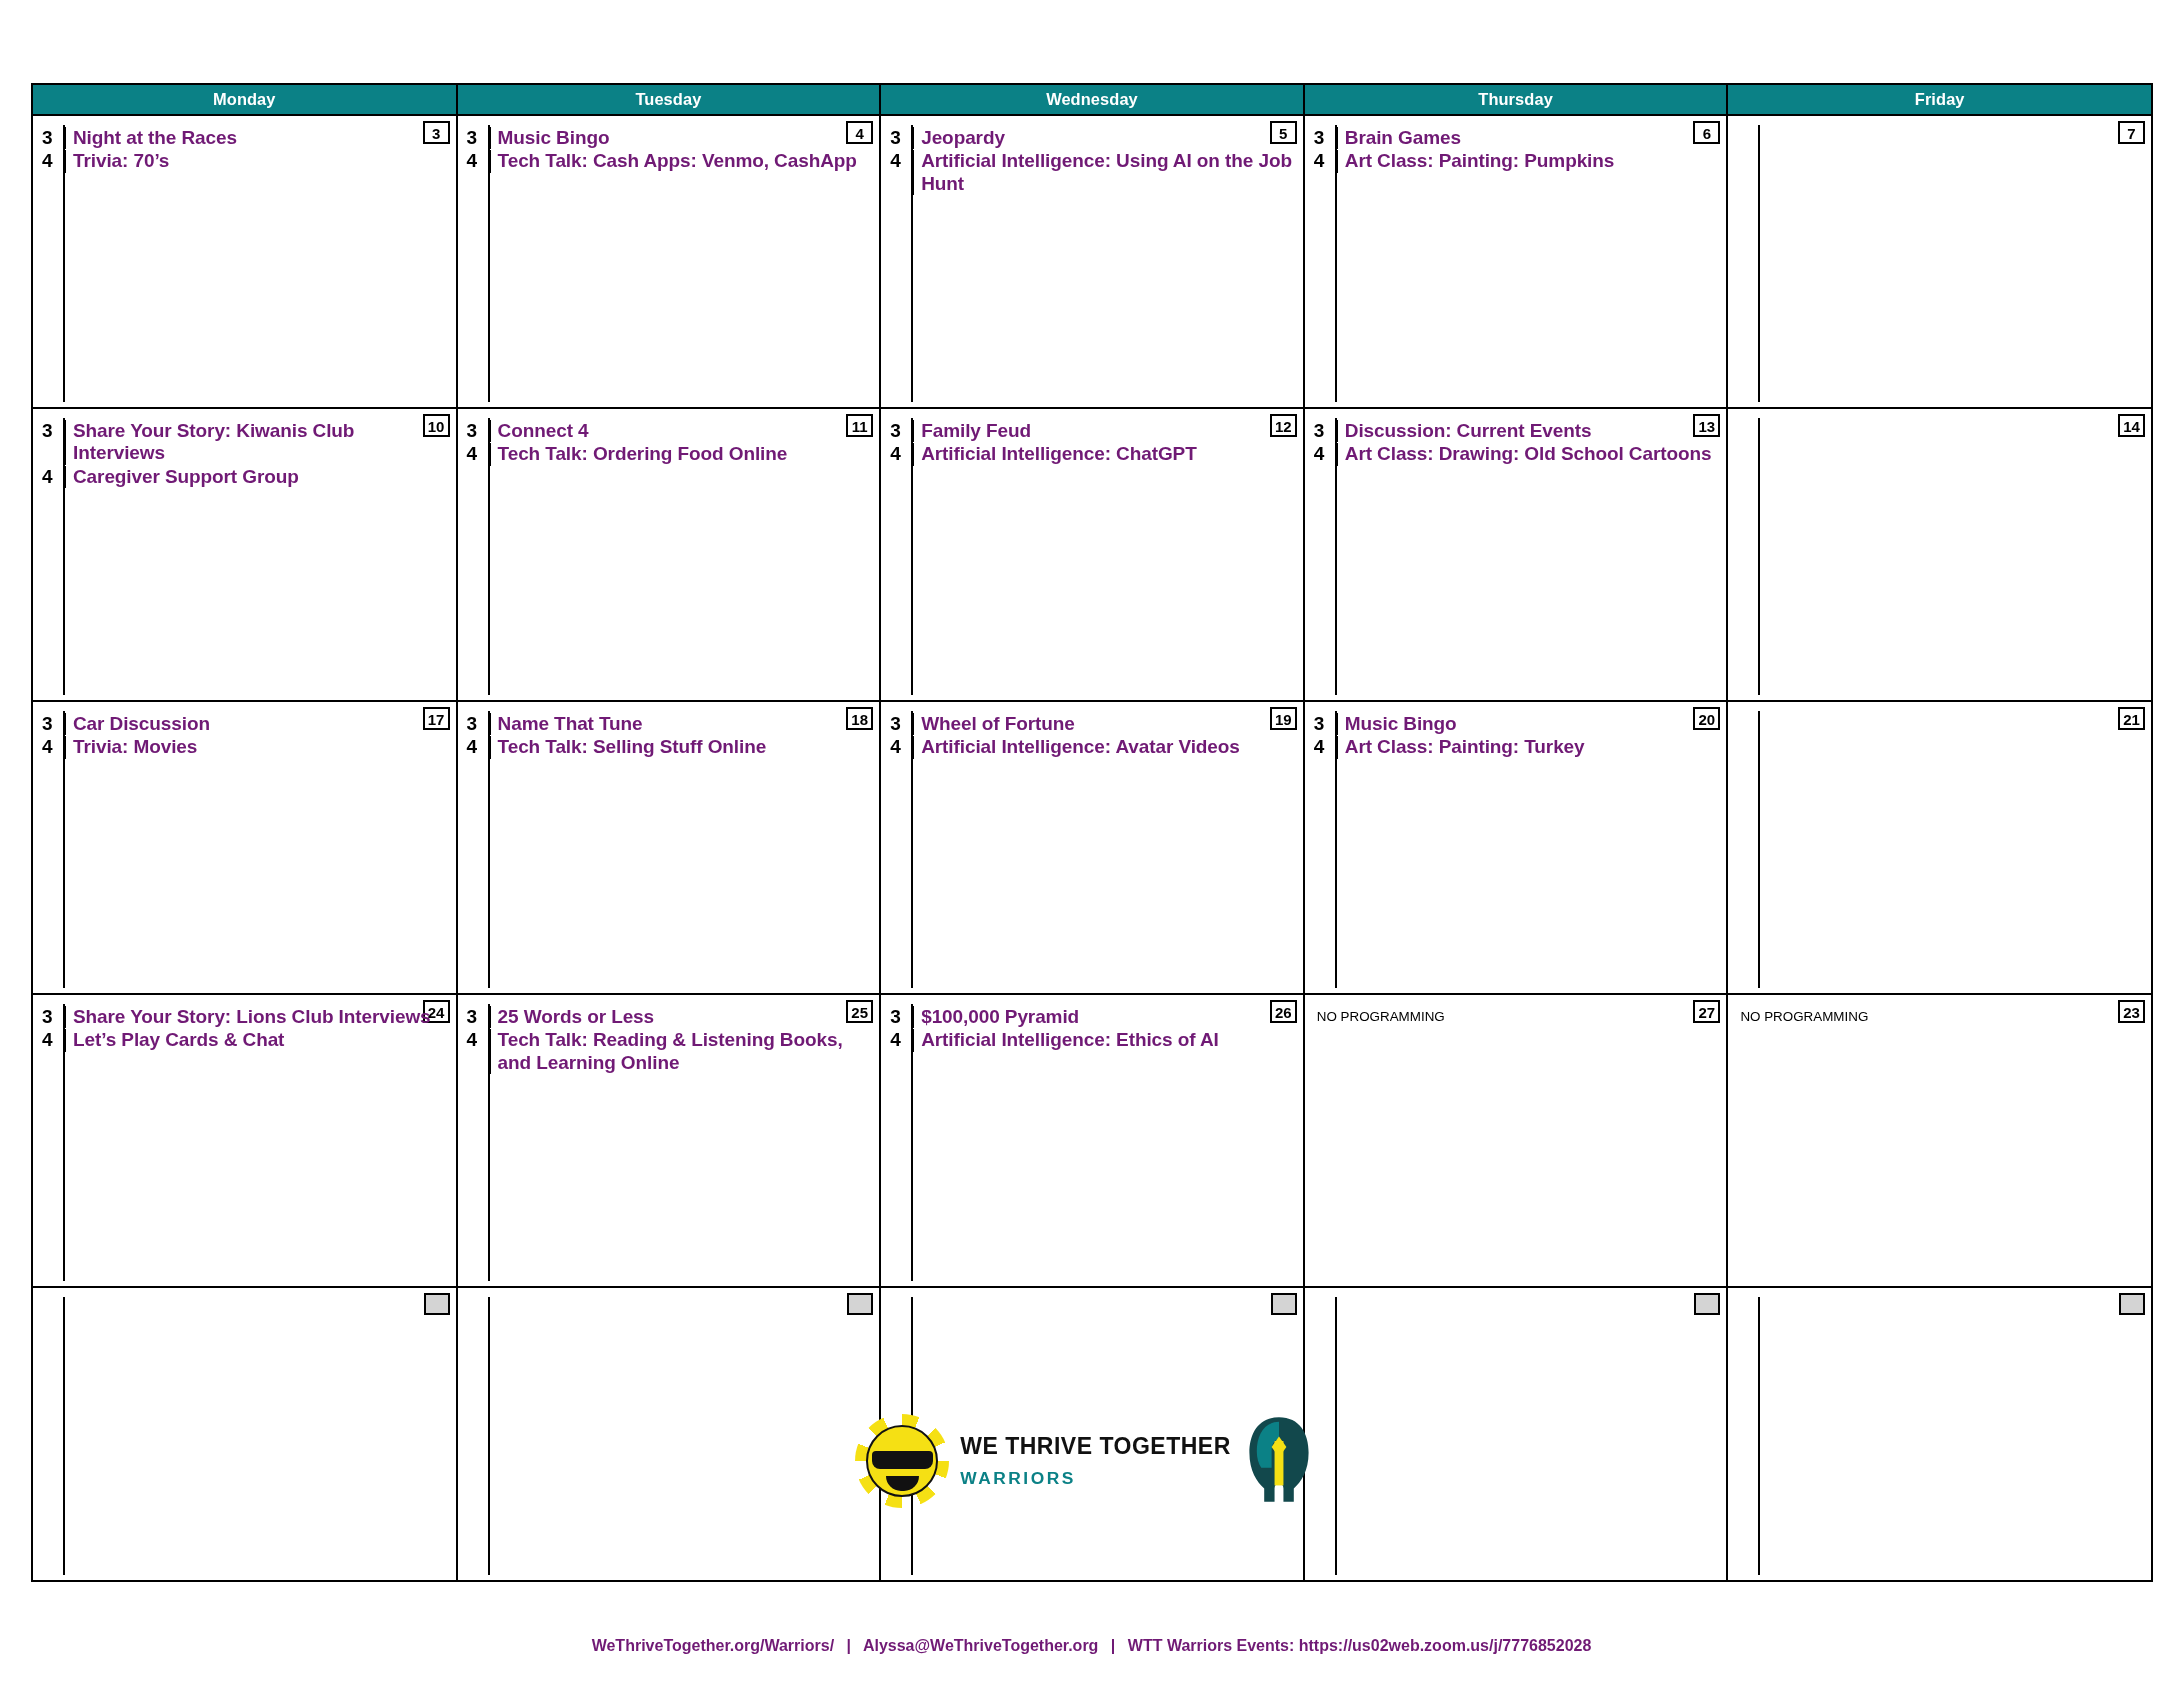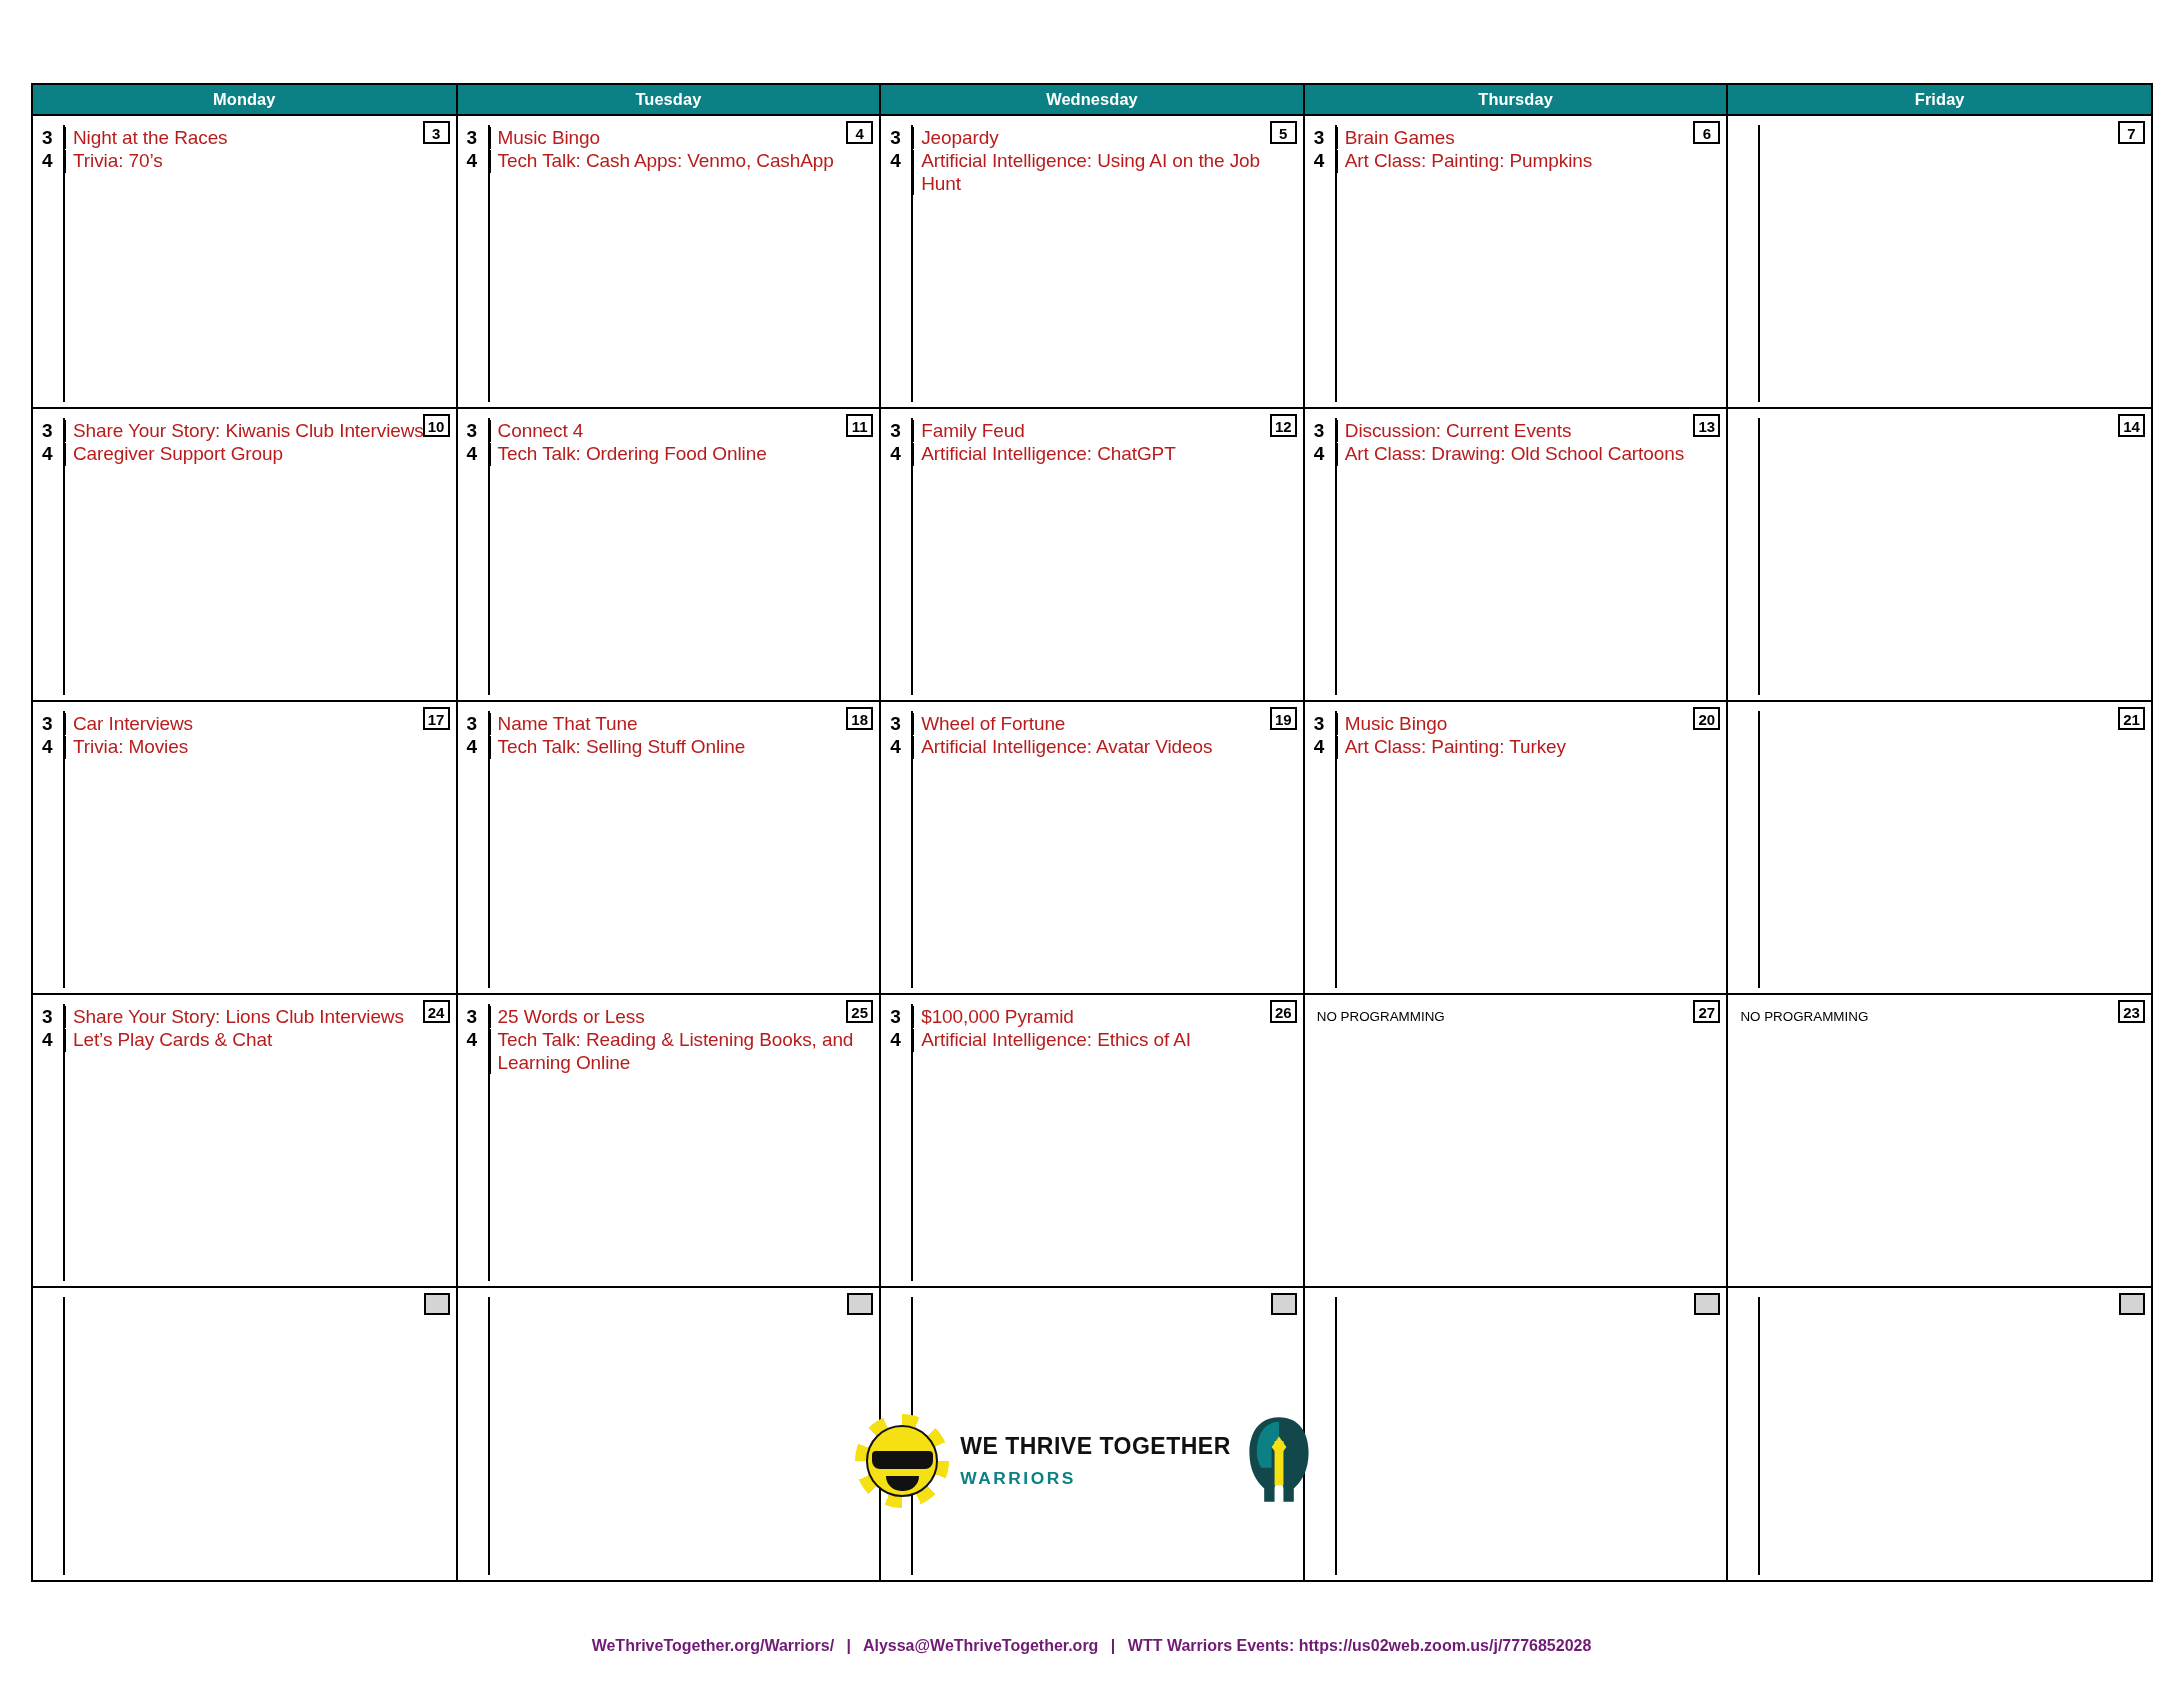--- a/index.html
+++ b/index.html
@@ -111,22 +111,22 @@
   }
   .evt .sep {
     flex: 0 0 0px;
     width: 0px;
     align-self: stretch;
     border-left: 2px solid #000;
     margin-right: 7px;
   }
   .evt .desc {
     font-size: 19px;
-    font-weight: normal;
-    color: #b91c1c;
+    font-weight: bold;
+    color: #701a75;
     line-height: 1.18;
     letter-spacing: -0.1px;
     flex: 1 1 auto;
     padding-top: 0px;
   }
   .noprog {
     font-size: 13.4px;
     font-weight: normal;
     color: #000;
     padding-top: 3px;
@@ -403,21 +403,21 @@
           </tr>
           <tr>
             <td>
               <div class="daynum">17</div>
               <div class="vrule"></div>
               <div class="cellbody">
                 <div class="events">
                   <div class="evt">
                     <div class="hour">3</div>
                     <div class="sep"></div>
-                    <div class="desc">Car Interviews</div>
+                    <div class="desc">Car Discussion</div>
                   </div>
                   <div class="evt">
                     <div class="hour">4</div>
                     <div class="sep"></div>
                     <div class="desc">Trivia: Movies</div>
                   </div>
                 </div>
               </div>
             </td>
             <td>

